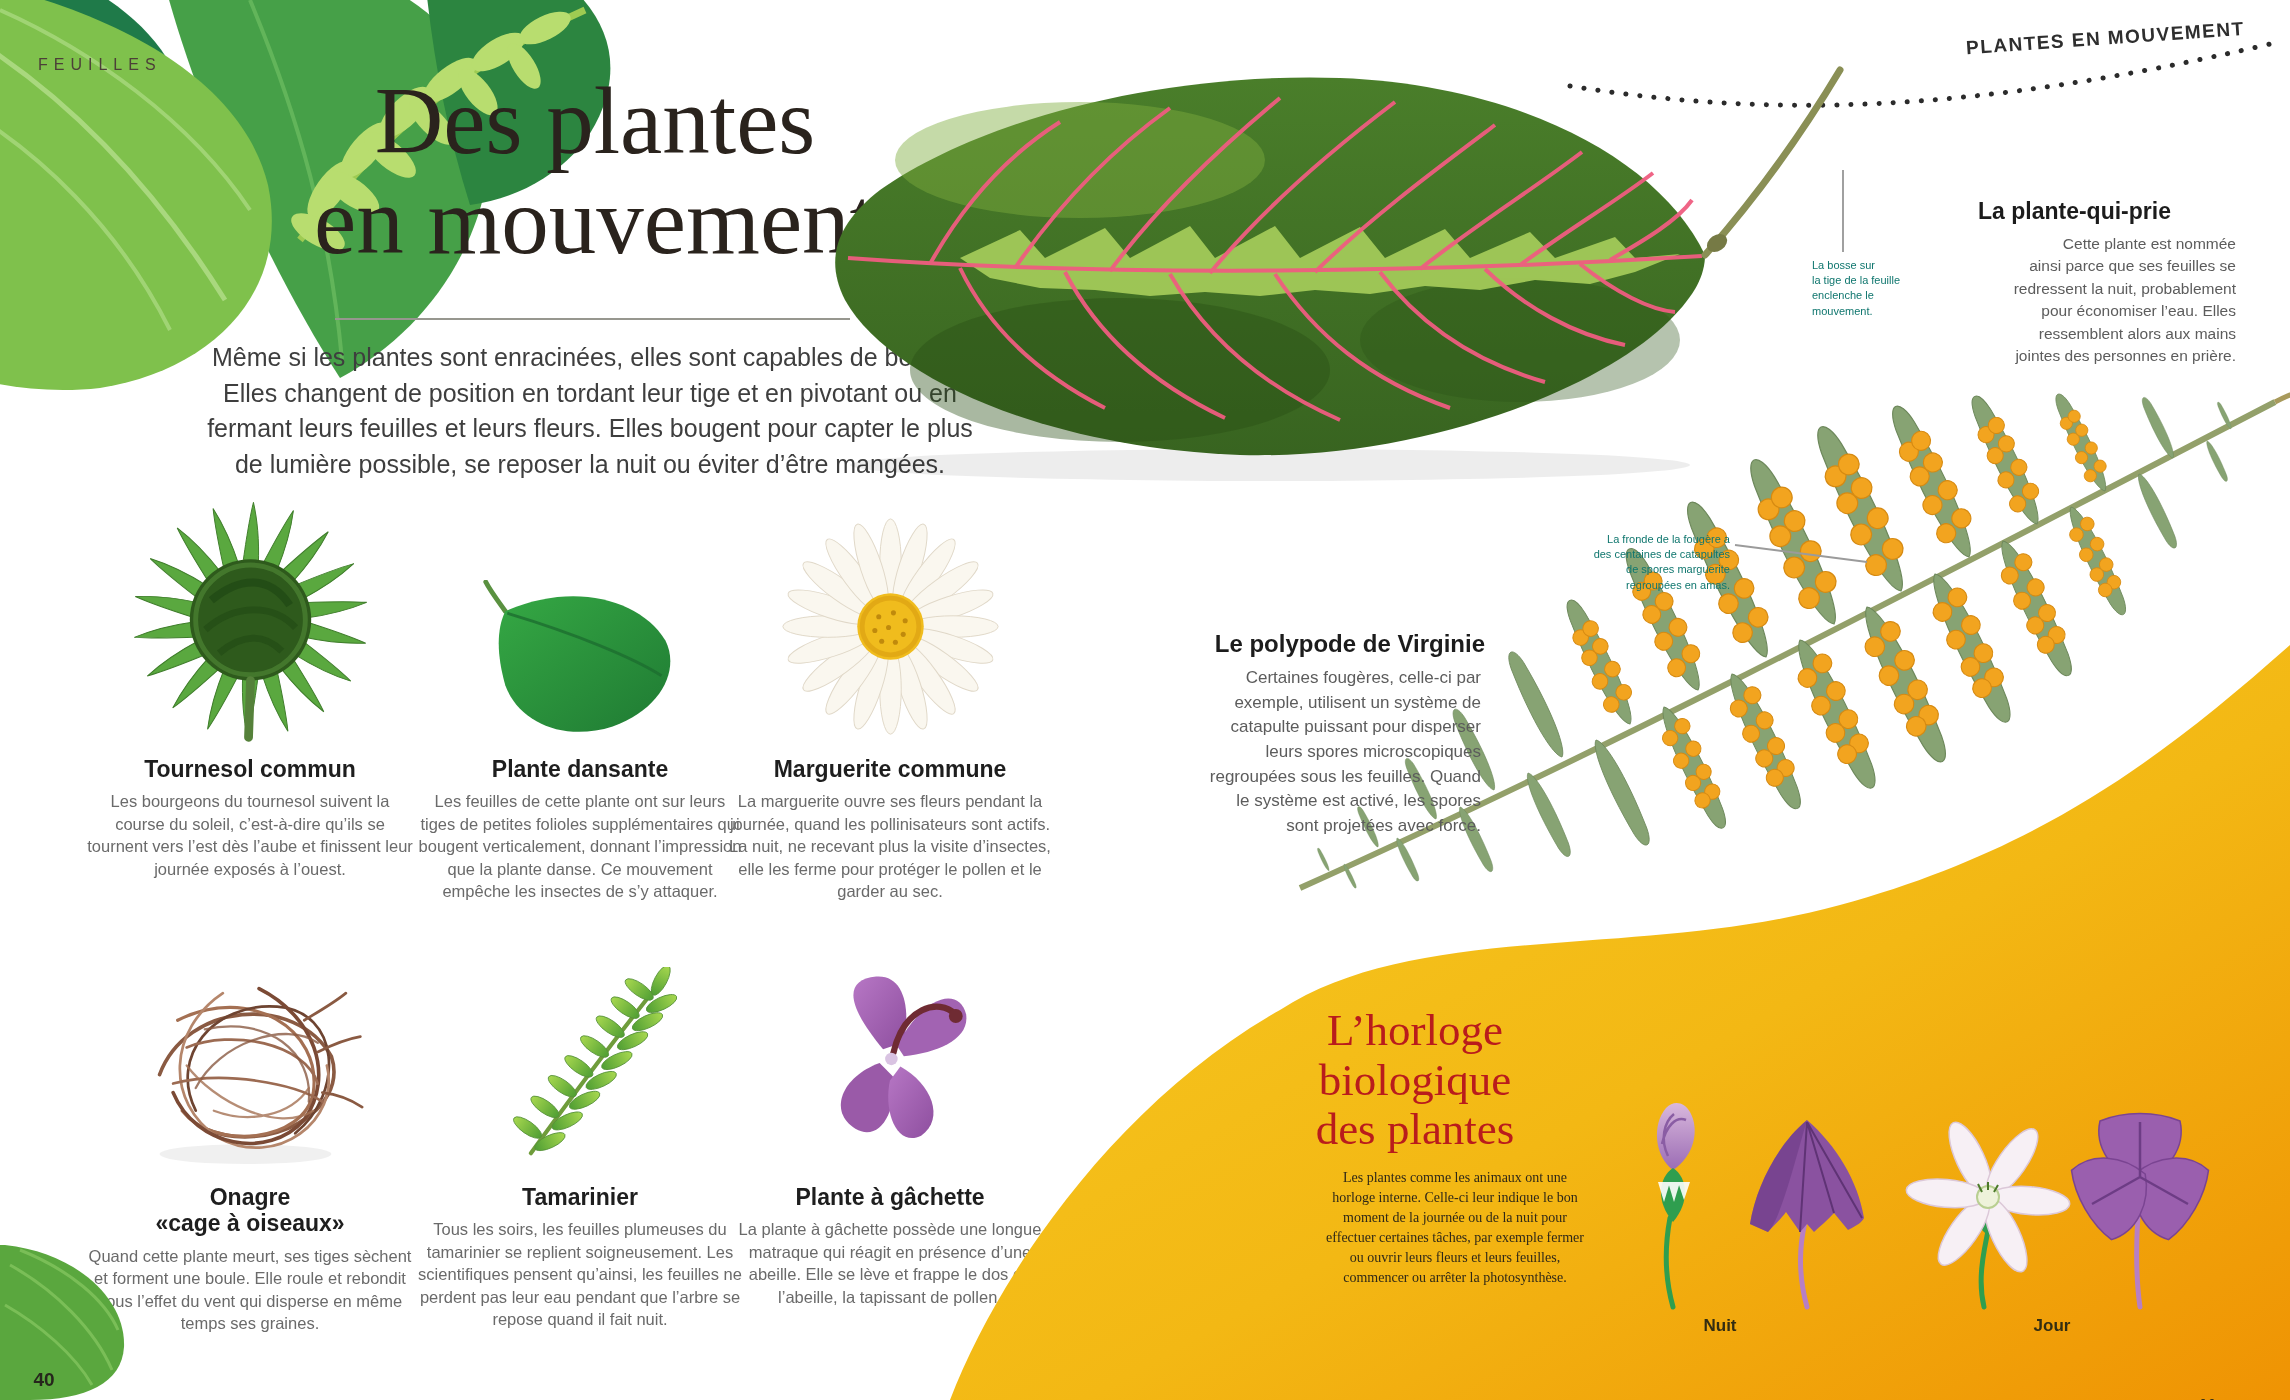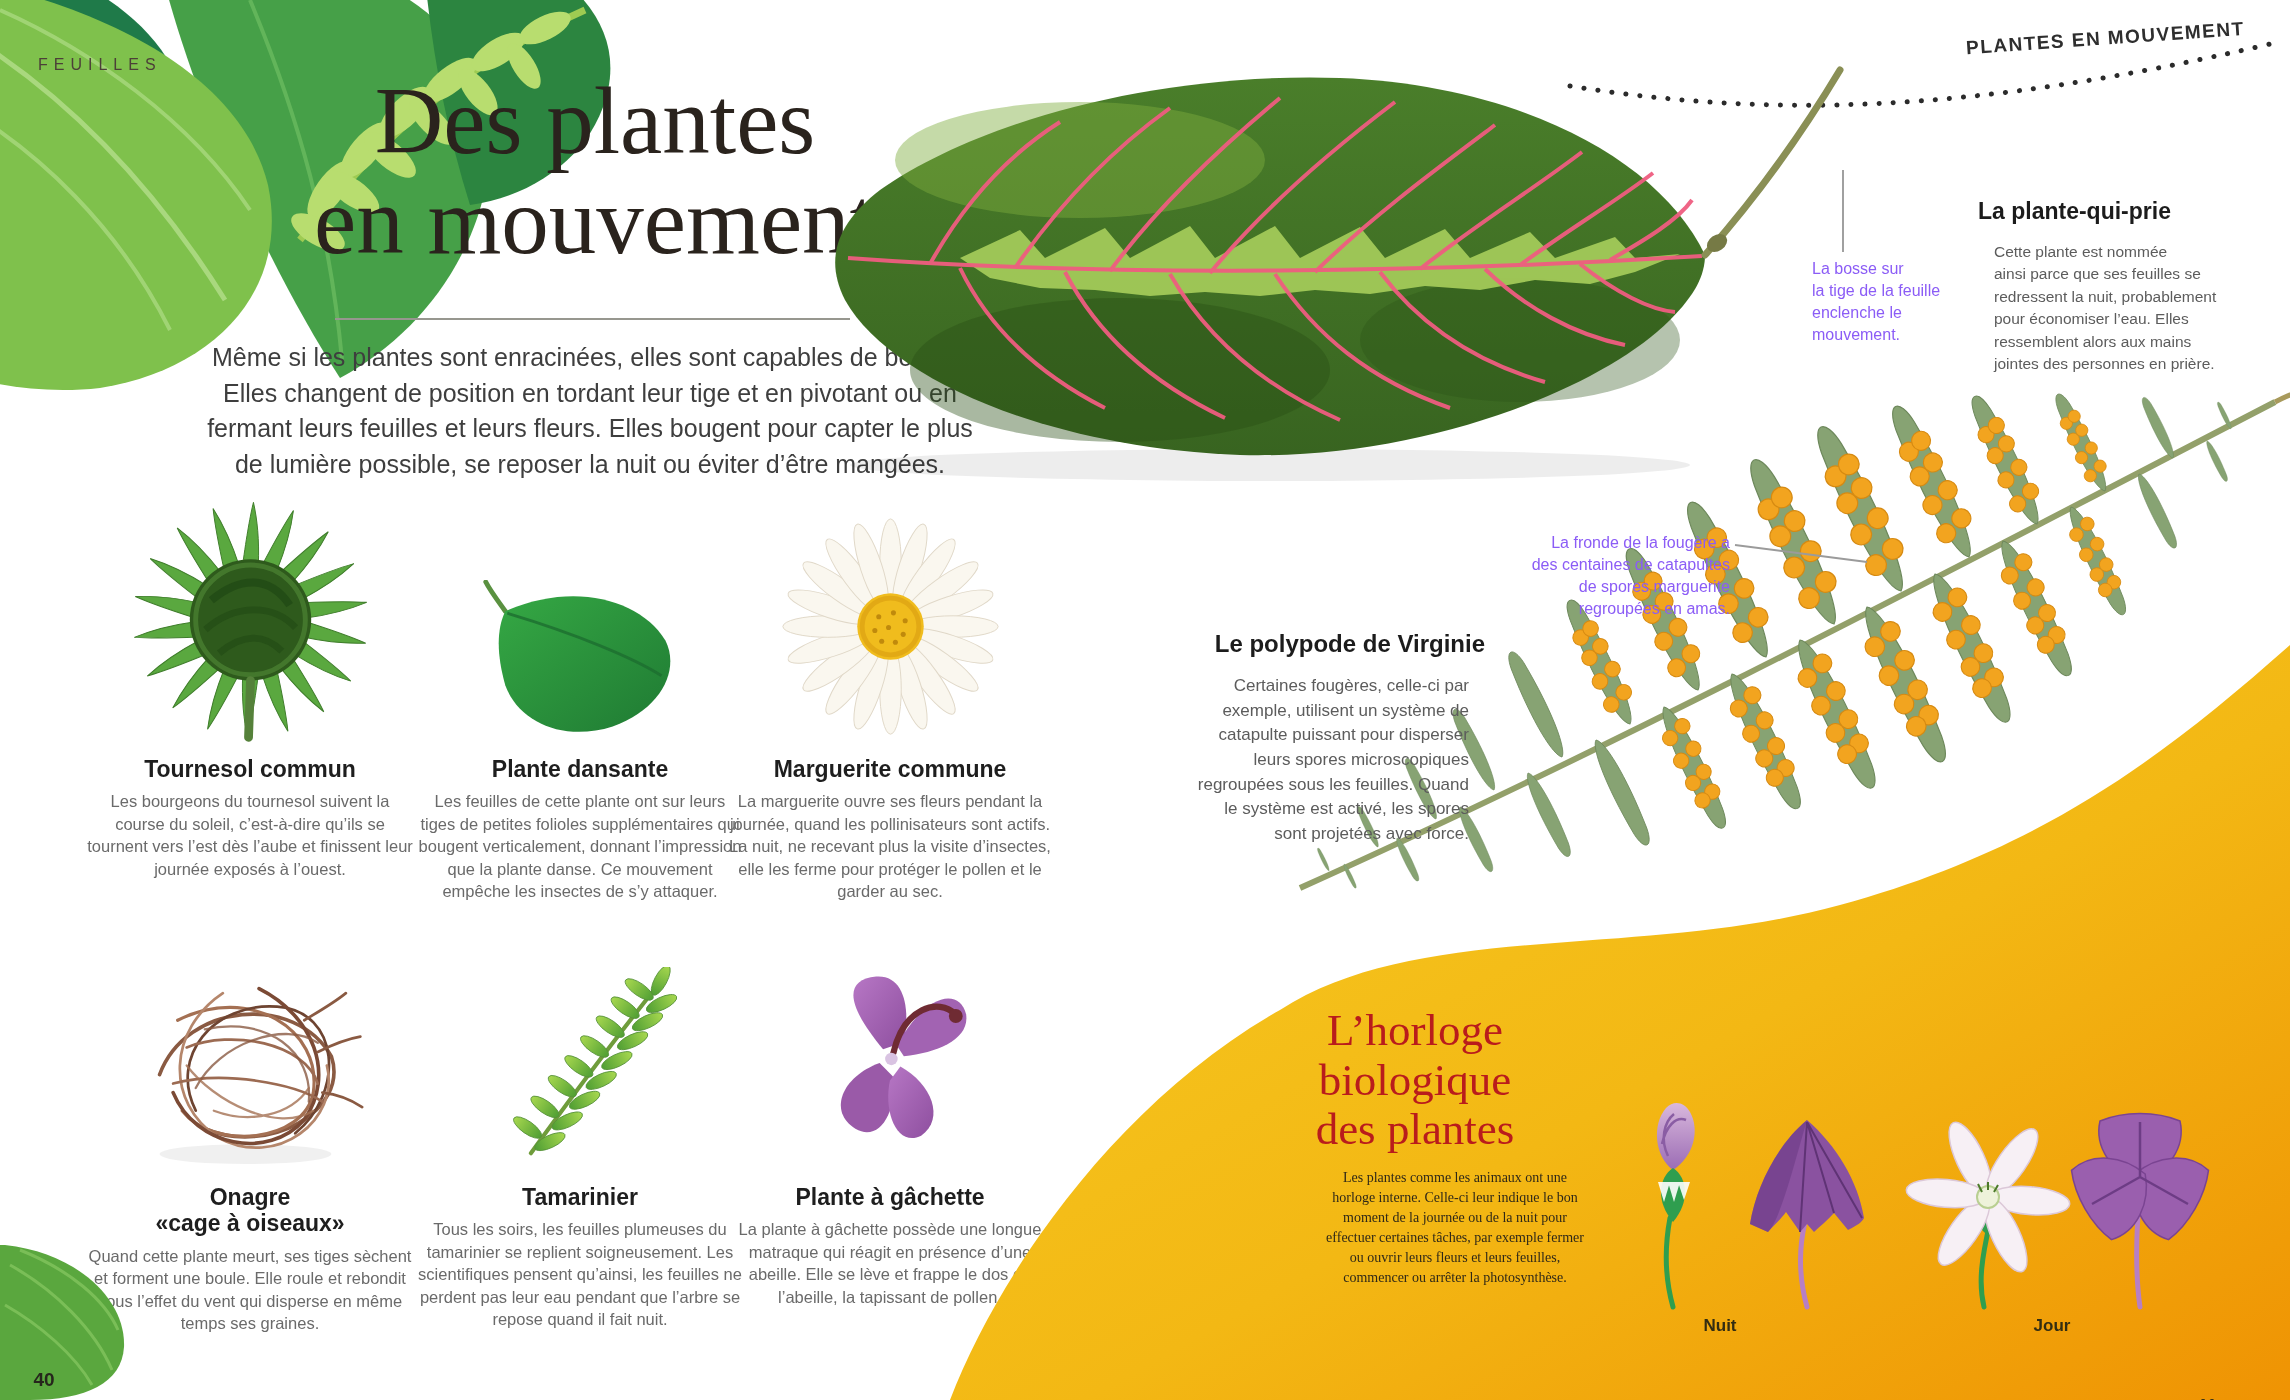--- a/index.html
+++ b/index.html
@@ -15,22 +15,22 @@
   .intro{font-size:25px;line-height:1.42;color:#3e3e3e;text-align:center;}
   .card{position:absolute;width:330px;text-align:center;}
   .fig{display:flex;align-items:flex-end;justify-content:center;}
   .card h3{font-size:23px;line-height:1.15;color:#1e1e1e;margin:10px 0 8px 0;white-space:pre-line;}
   .card p{font-size:16.5px;line-height:1.36;color:#6a6a6a;margin:0;white-space:pre-line;}
   .pagenum{font-size:19px;font-weight:bold;color:#26261c;margin-top:43px;}
   
   .right-tag{font-size:19px;font-weight:bold;letter-spacing:1.5px;color:#2e2e2e;
              text-align:right;transform:rotate(-4deg);}
   .callout h4{font-size:23px;font-weight:bold;color:#1c1c1c;margin:0 0 8px 0;}
-  .callout p{font-size:15.5px;line-height:1.45;color:#5c5c5c;margin:16px;white-space:pre-line;}
-  .note{font-size:16px;line-height:1.38;color:#8b5cf6;white-space:pre-line;}
+  .callout p{font-size:15.5px;line-height:1.45;color:#5c5c5c;margin:4px;white-space:pre-line;text-align:right;}
+  .note{font-size:11px;line-height:1.38;color:#0f766e;white-space:pre-line;}
   .polypode{text-align:right;}
   .polypode h4{font-size:24px;}
   .polypode p{font-size:17px;}
   .clock-title{font-family:"Liberation Serif", serif;font-size:45px;line-height:1.1;
                color:#b91c1c;text-align:center;white-space:pre-line;}
   .clock-body{font-family:"Liberation Serif", serif;font-size:14px;line-height:1.43;
               color:#2f2818;text-align:center;white-space:pre-line;}
   .flower-label{font-size:17px;font-weight:bold;color:#332d12;text-align:center;}
 </style>
 </head>

